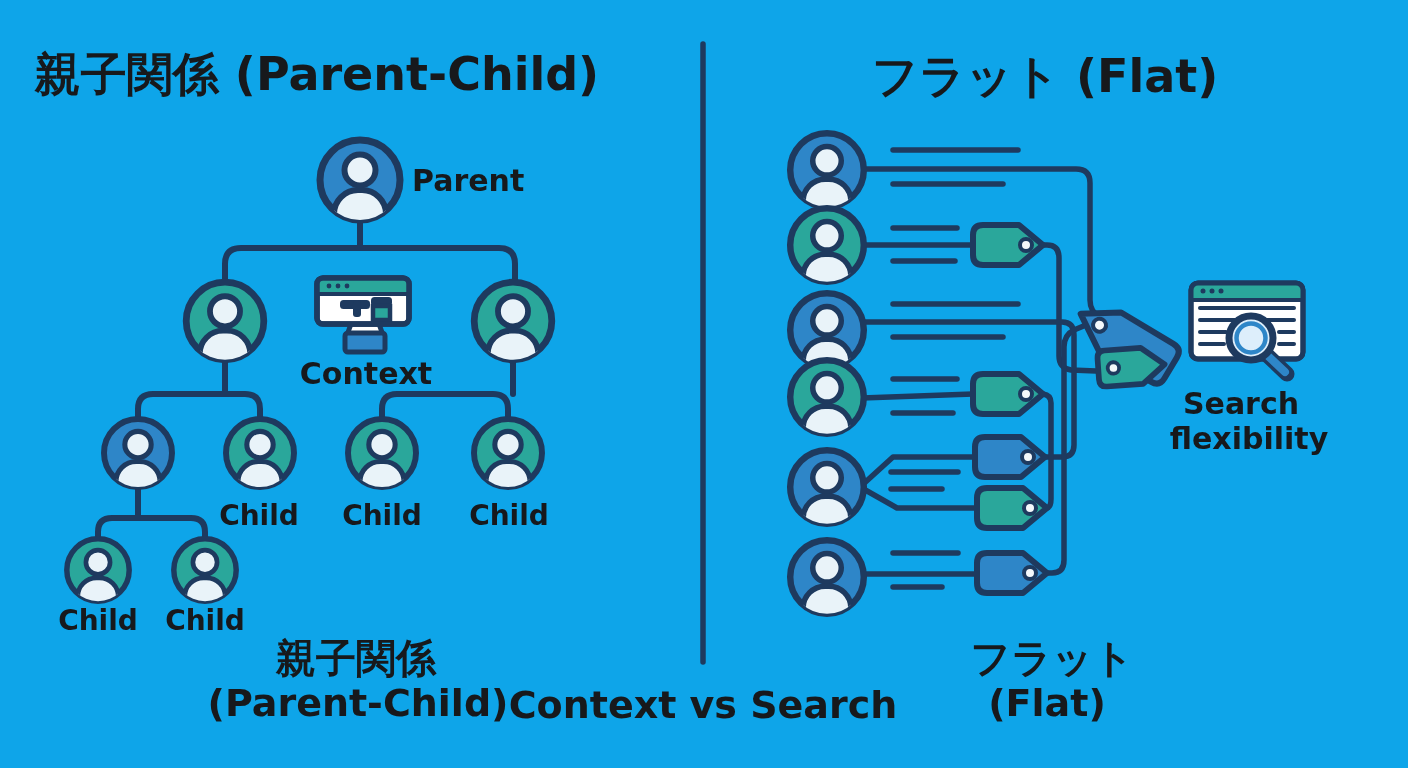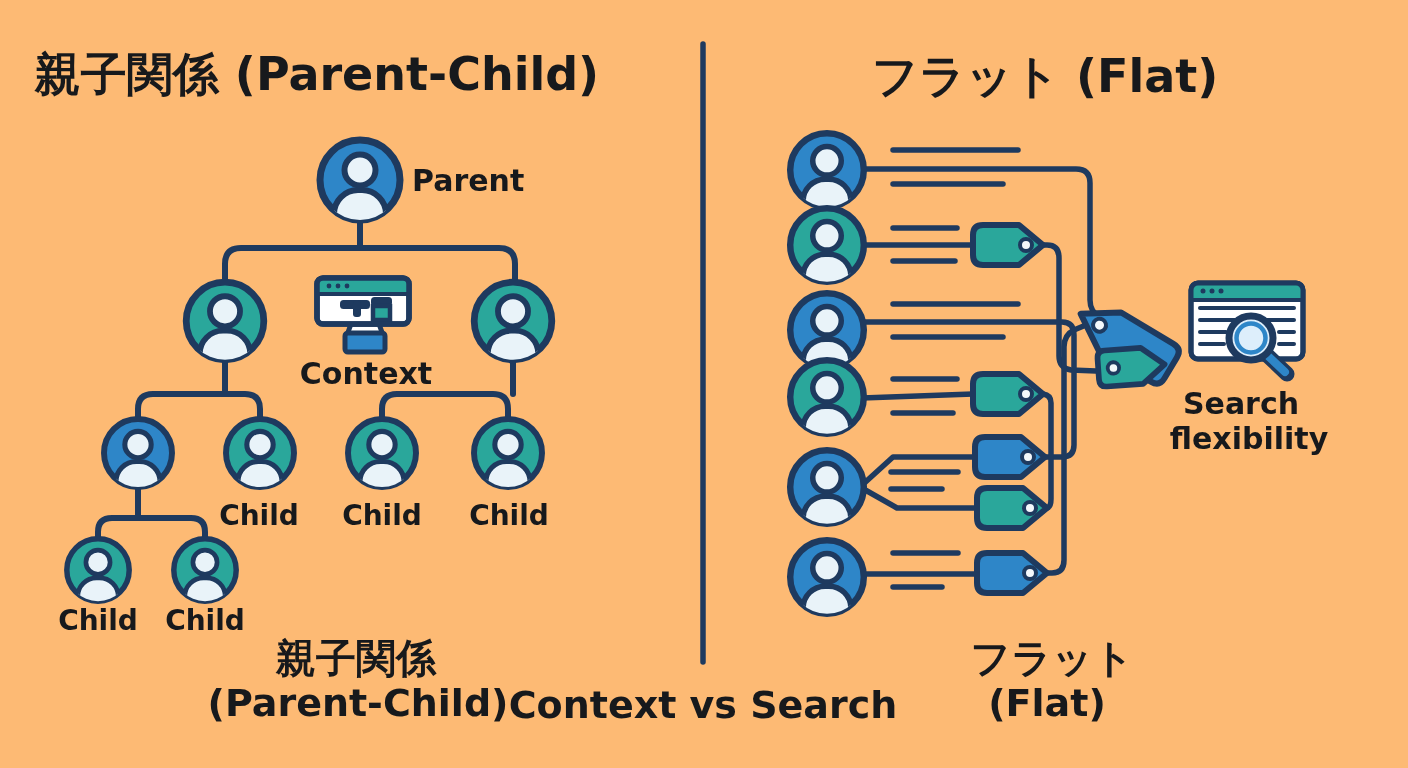--- a/index.html
+++ b/index.html
@@ -1,17 +1,17 @@
 <!DOCTYPE html>
 <html><head>
 <meta charset="utf-8">
 <style>
   html,body{margin:0;padding:0;background:#e8e8e8;}
   .stage{
-    position:relative;width:1408px;height:768px;background:#fdba74;
+    position:relative;width:1408px;height:768px;background:#0ea5e9;
     overflow:hidden;font-family:"DejaVu Sans","Liberation Sans",sans-serif;
   }
   svg{position:absolute;left:0;top:0;}
   text{font-family:"DejaVu Sans","Liberation Sans",sans-serif;font-weight:700;fill:#17191c;}
   .t-title{font-size:46px;}
   .t-label{font-size:30px;}
   .t-child{font-size:28px;}
   .t-cap1{font-size:40px;}
   .t-cap2{font-size:38px;}
   .t-footer{font-size:38px;}

